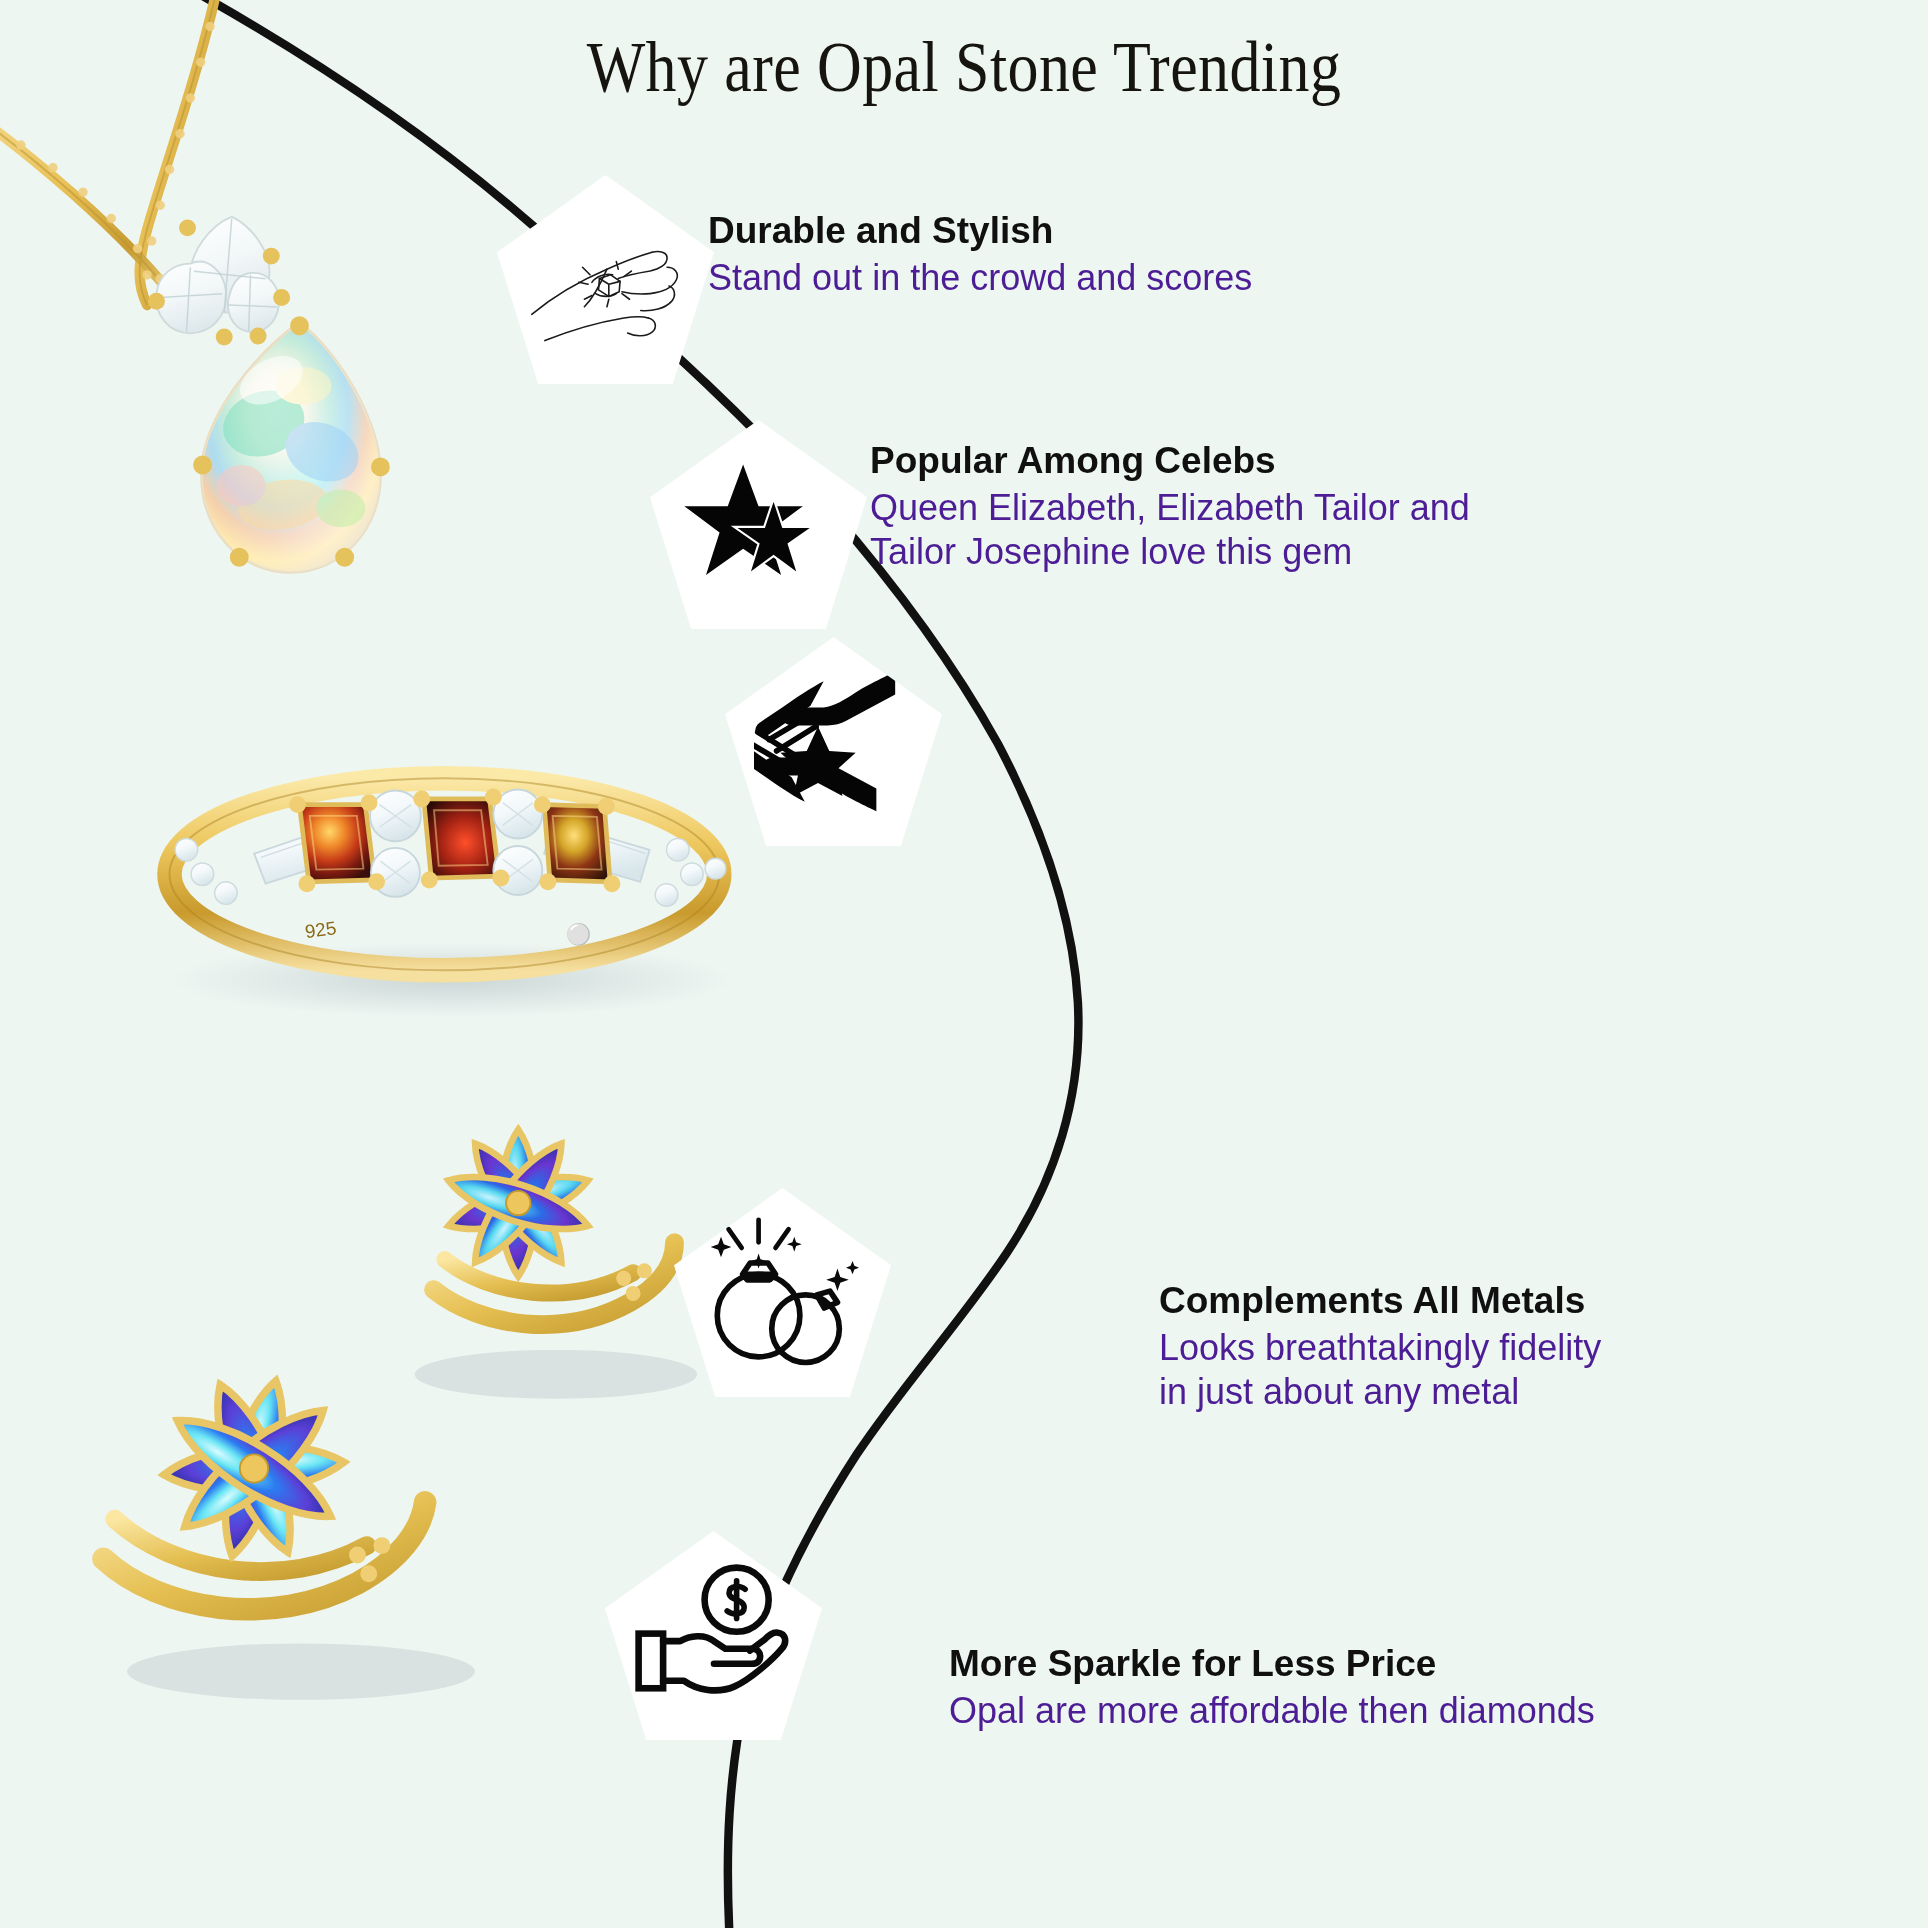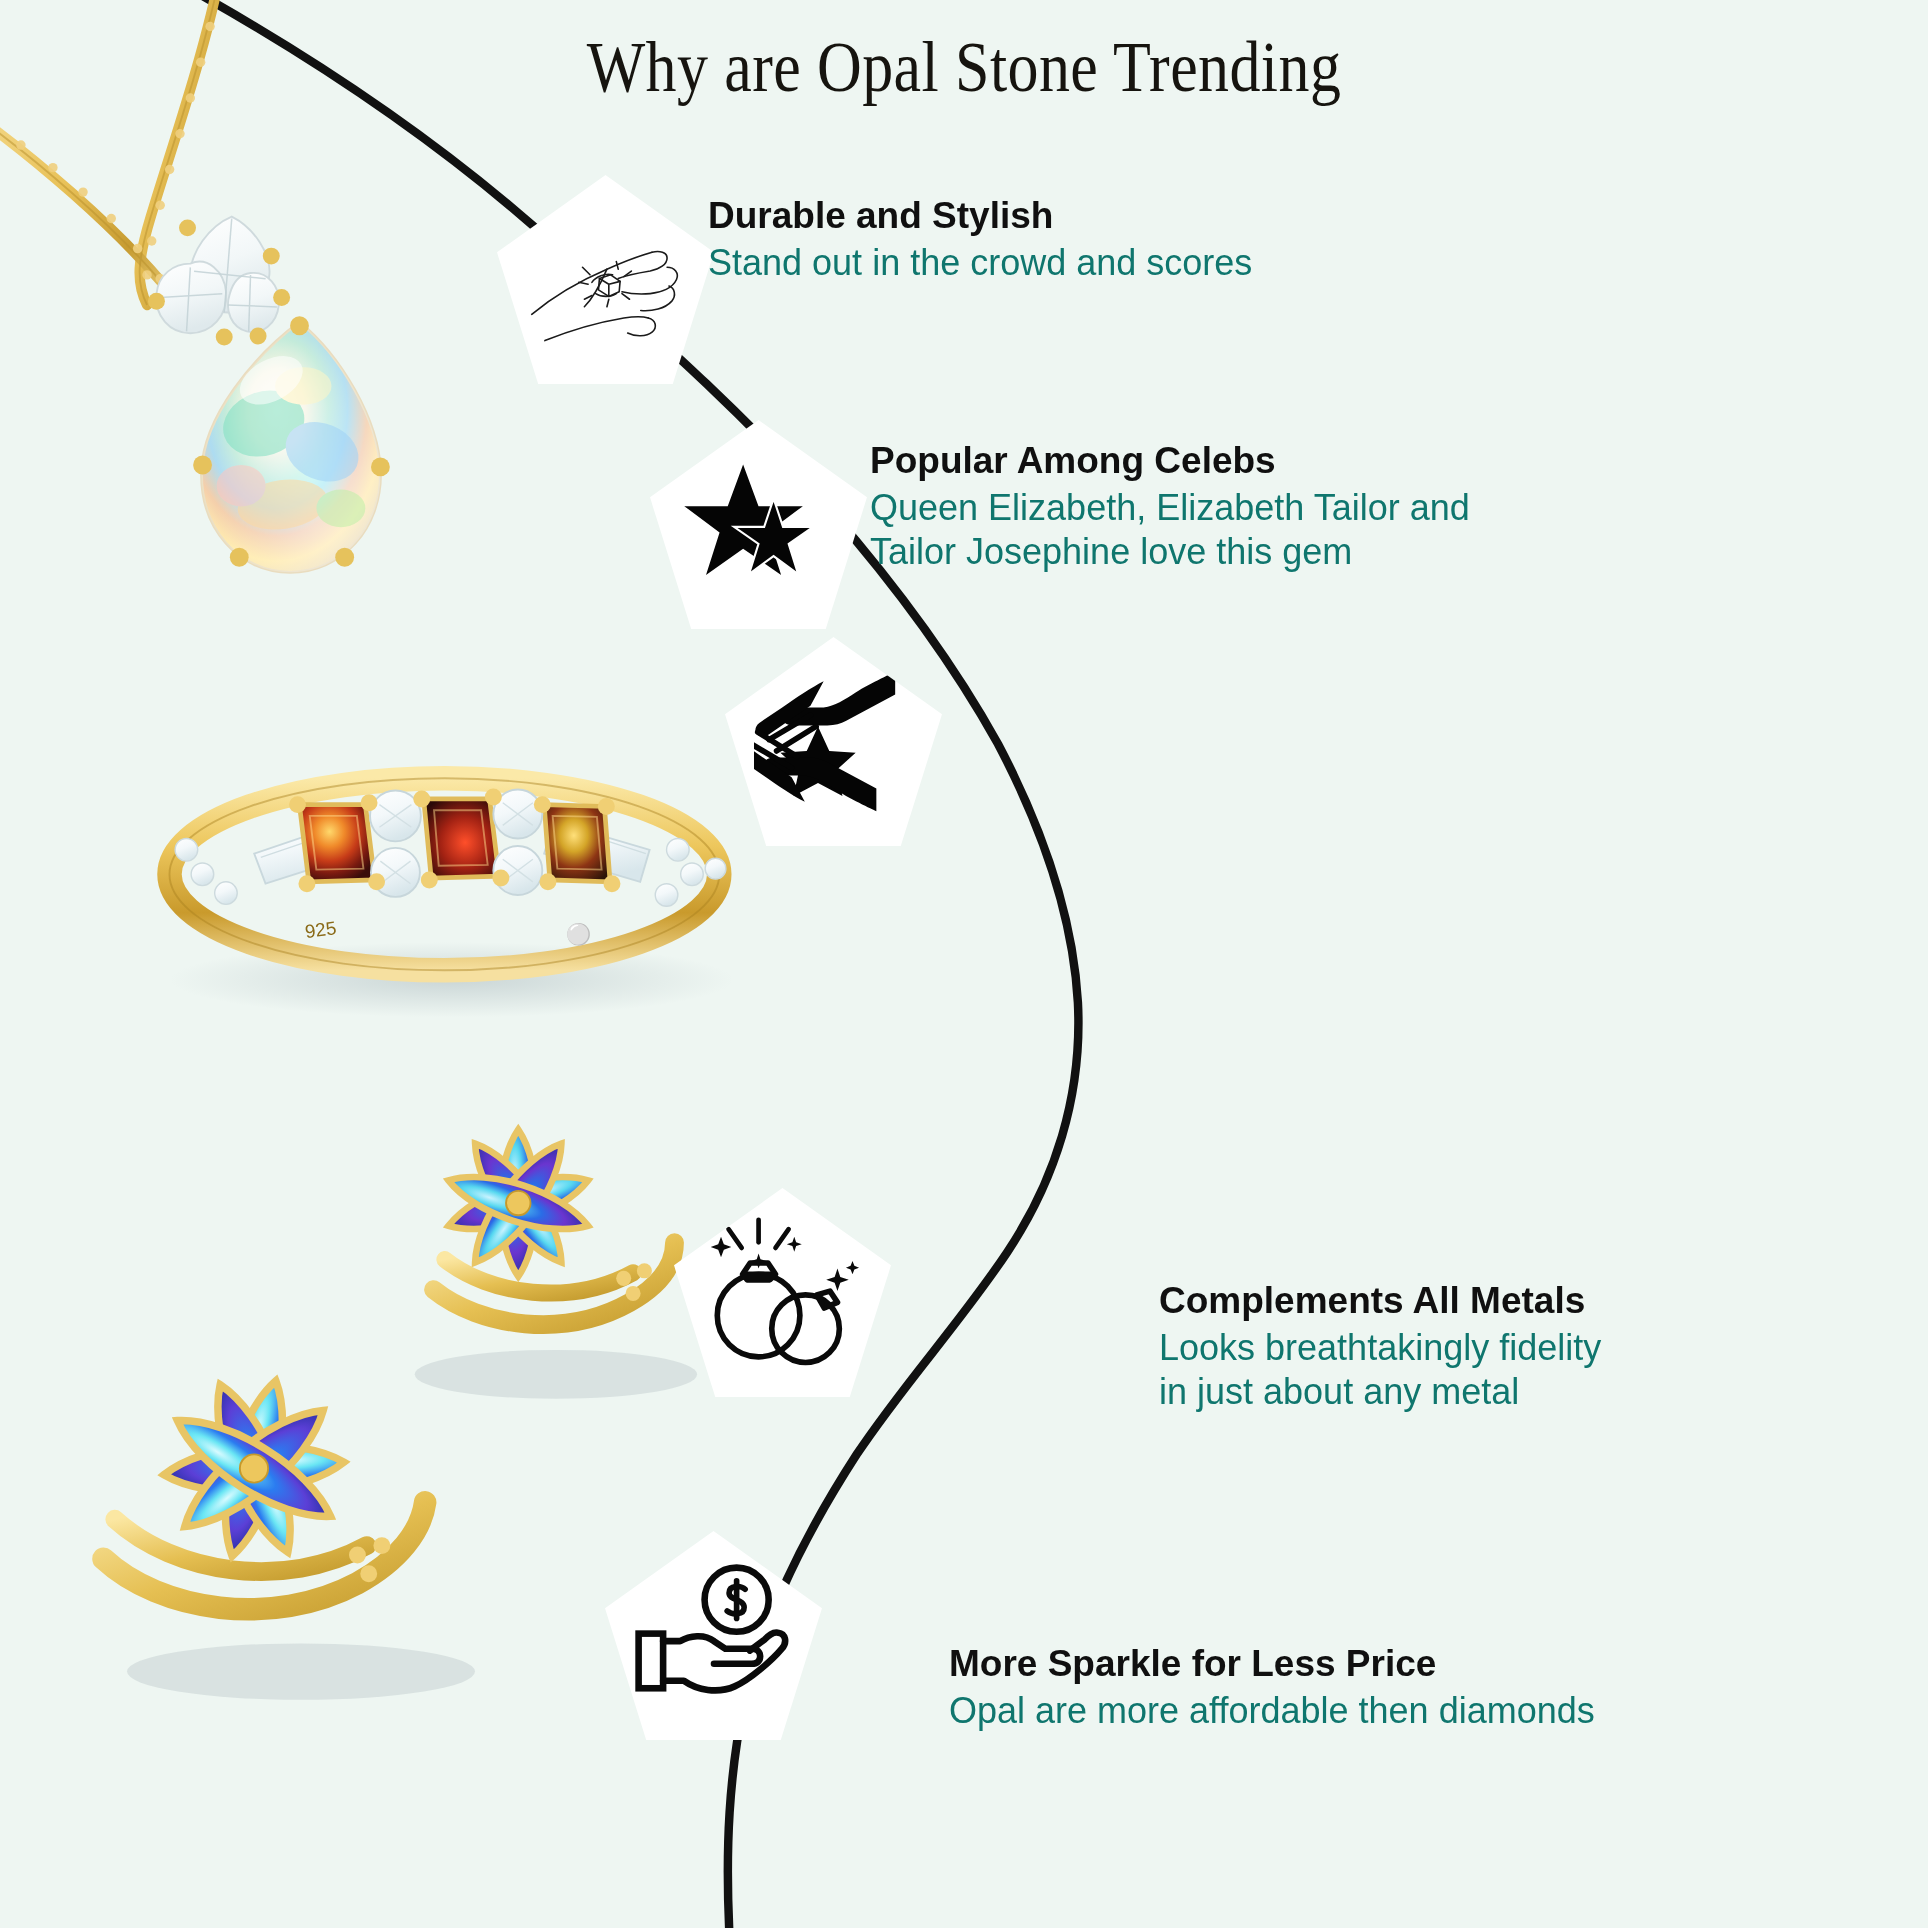--- a/index.html
+++ b/index.html
@@ -42,21 +42,21 @@
   .pent svg{display:block;}
 
   
   .txt{position:absolute;color:#141414;}
   .txt .h{
     font-size:37px;font-weight:bold;line-height:1.18;
     color:#101010;margin:0 0 3.8px 0;white-space:nowrap;
   }
   .txt .d{
     font-size:36px;font-weight:400;line-height:1.22;
-    color:#0f766e;margin:0;
+    color:#4c1d95;margin:0;
   }
   .txt .d b{font-weight:bold;}
   .txt.right{text-align:left;}
 
   
   .photo{position:absolute;}
 
   
   .sheen{mix-blend-mode:screen;}
 </style>
@@ -405,21 +405,21 @@
 
           <polygon points="78,74 90,70 100,77 99,88 88,93 77,86"></polygon>
           <path d="M 78 74 L 88 80 L 100 77 M 88 80 L 88 93"></path>
 
           <path d="M 60 62 L 68 70 M 56 78 L 66 80 M 62 96 L 70 92 M 96 56 L 98 64 M 112 66 L 104 72 M 110 96 L 102 90 M 86 104 L 88 96"></path>
         </g>
       </svg>
     </div>
   </div>
 
-  <div class="txt right" style="left:708px;top:194px;width:659px;">
+  <div class="txt right" style="left:708px;top:209px;width:659px;">
     <p class="h">Durable and Stylish</p>
     <p class="d">Stand out in the crowd and scores</p>
   </div>
 
   <div class="node" style="left:650px;top:420px;">
     <div class="pent">
       <svg width="151" height="132" viewBox="0 0 160 140">
         <polygon points="58,4 75,50 124,50 85,79 100,126 58,97 17,126 32,79 -7,50 41,50" fill="#050505" transform="translate(8,2) scale(0.96)"></polygon>
         <polygon points="96,42 106,72 138,72 112,90 122,122 96,103 70,122 80,90 54,72 86,72" fill="#050505" stroke="#ffffff" stroke-width="2.2"></polygon>
       </svg>

